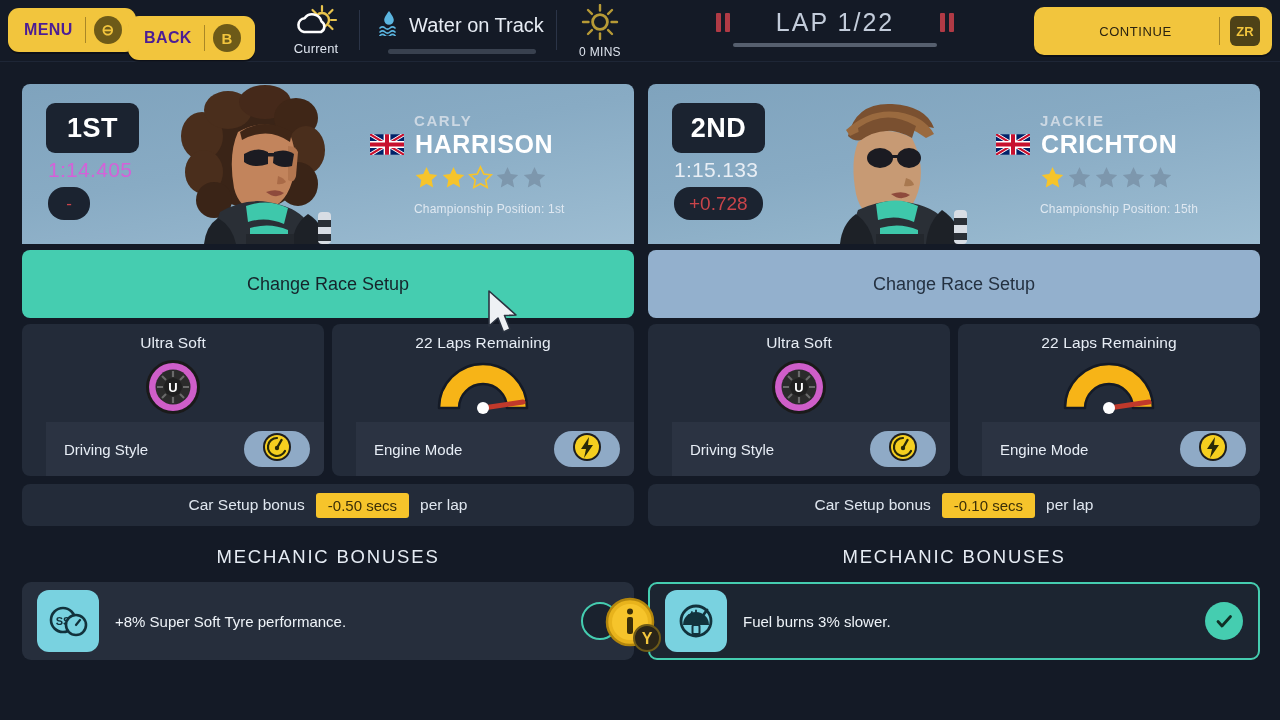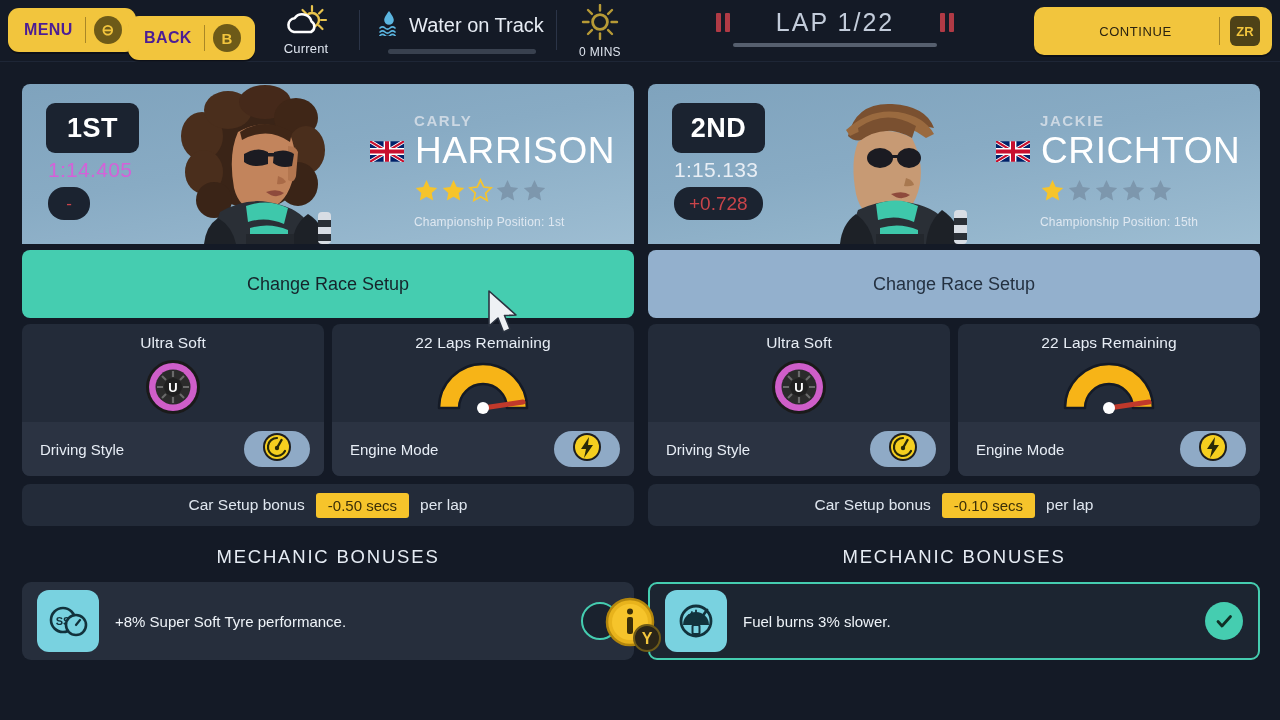--- a/index.html
+++ b/index.html
@@ -31,21 +31,21 @@
   .btn-pill .sep { width: 1px; height: 26px; background: rgba(80,60,10,.45); }
   .btn-pill .keycap {
     width: 28px; height: 28px; margin: 0 8px; border-radius: 50%;
     background: #6d5a18; color: #f2c53d; font-size: 15px; font-weight: bold;
     display: flex; align-items: center; justify-content: center;
   }
   #menu-btn { left: 8px; top: 8px; }
   #back-btn { left: 128px; top: 16px; }
 
   .weather-current {
-    position: absolute; left: 277px; top: 4px; width: 58px;
+    position: absolute; left: 287px; top: 4px; width: 58px;
     display: flex; flex-direction: column; align-items: center; gap: 1px;
   }
   .weather-current .cap {
     color: #dfe5ef; font-size: 13px; letter-spacing: .2px;
   }
   .vdiv { position: absolute; top: 10px; width: 1px; height: 40px; background: #2b3447; }
 
   .water-block { position: absolute; left: 378px; top: 10px; width: 168px; }
   .water-row { display: flex; align-items: center; gap: 9px; }
   .water-label { color: #e6ebf3; font-size: 20px; white-space: nowrap; }
@@ -127,21 +127,21 @@
   .avatar svg { display: block; }
 
   .driver-info { position: absolute; left: 348px; top: 28px; }
   .first-name {
     color: #ccd8e3; font-size: 15px; letter-spacing: 1.6px; font-weight: bold;
     margin-left: 44px; margin-bottom: 1px;
   }
   .name-row { display: flex; align-items: center; gap: 11px; }
   .flag { width: 34px; height: 21px; border-radius: 2px; flex: none; }
   .last-name {
-    color: #ffffff; font-size: 37px; font-weight: normal; letter-spacing: .6px;
+    color: #ffffff; font-size: 25px; font-weight: bold; letter-spacing: .6px;
     white-space: nowrap;
   }
   .stars { margin-left: 44px; margin-top: 6px; display: flex; gap: 2px; }
   .star { width: 25px; height: 25px; }
   .champ {
     margin-left: 44px; margin-top: 12px;
     color: #dfe8f1; font-size: 12px; letter-spacing: .2px;
   }
 
   .change-setup {
@@ -161,20 +161,21 @@
     text-align: center; color: #e7edf5; font-size: 15.5px;
     padding-top: 10px; letter-spacing: .1px;
   }
   .setup-visual {
     flex: 1; display: flex; align-items: center; justify-content: center;
   }
   .setup-foot {
     height: 54px; background: #2b3342;
     display: flex; align-items: center; justify-content: space-between;
     padding: 0 14px 0 18px;
+    margin-left: 24px;
   }
   .setup-foot .flbl { color: #e7edf5; font-size: 15px; }
   .toggle-pill {
     width: 66px; height: 36px; border-radius: 18px; background: #8faac6;
     display: flex; align-items: center; justify-content: center; cursor: pointer;
   }
 
   .bonus-bar {
     margin-top: 8px; height: 42px; background: #232b39; border-radius: 8px;
     display: flex; align-items: center; justify-content: center; gap: 11px;

